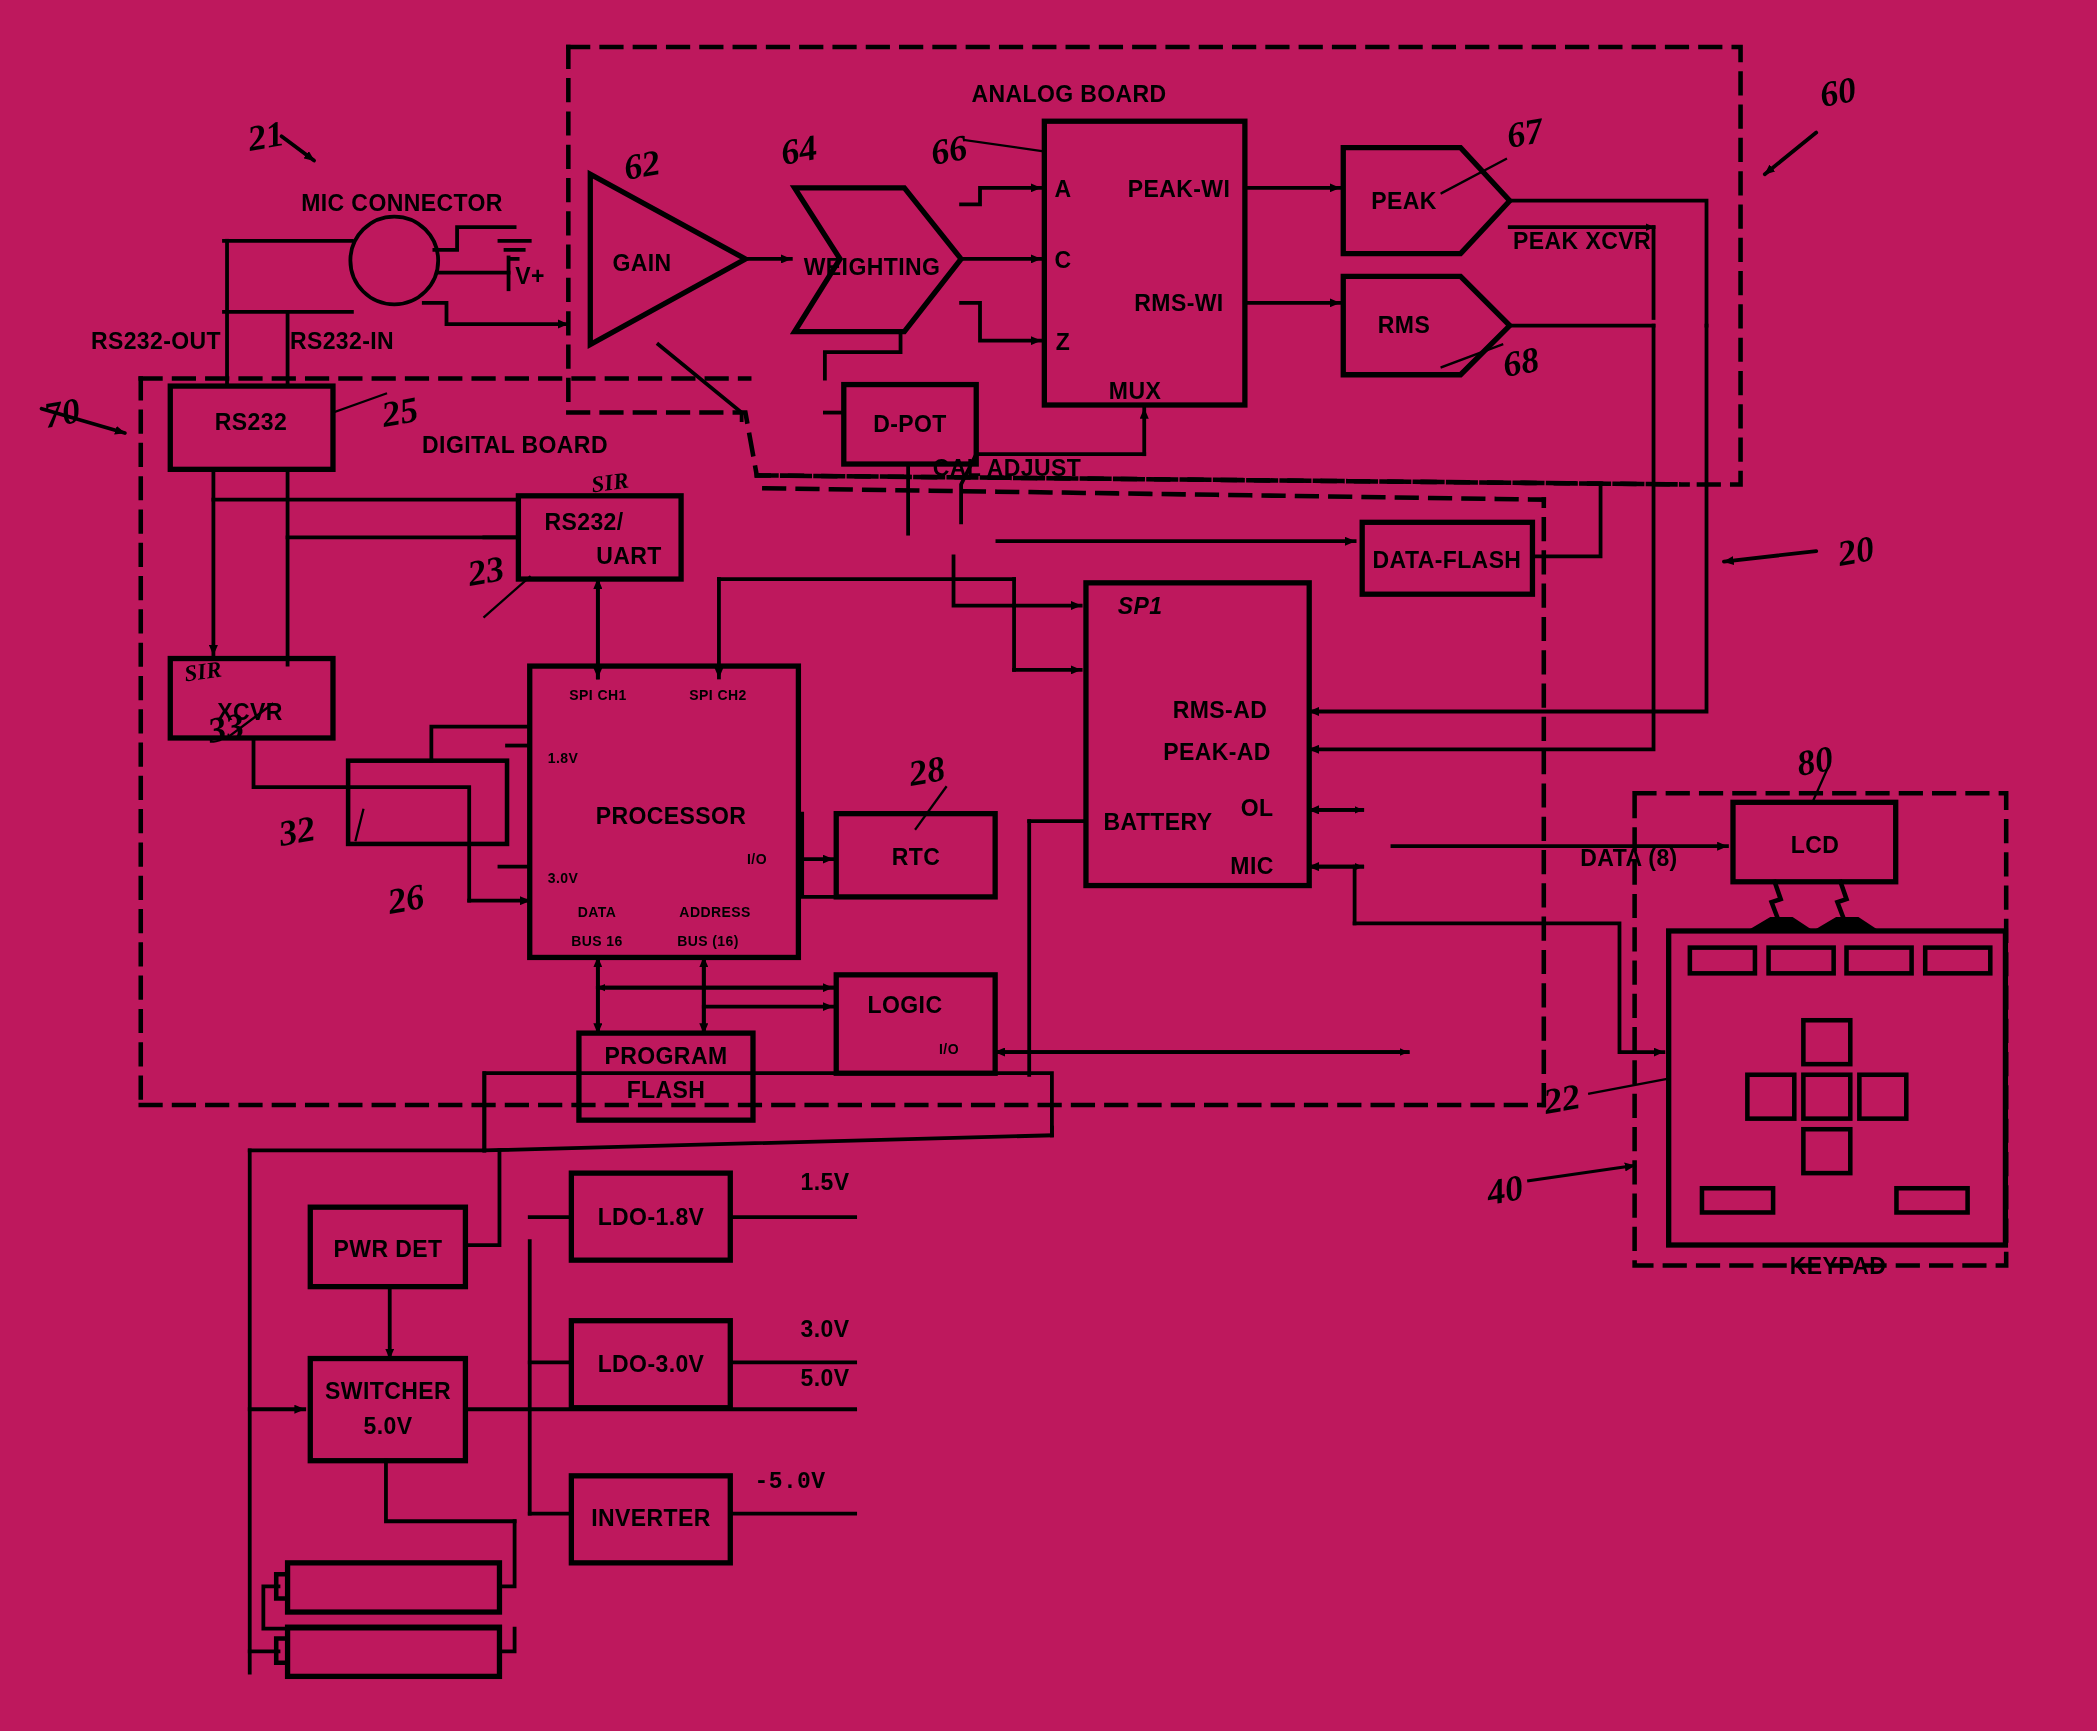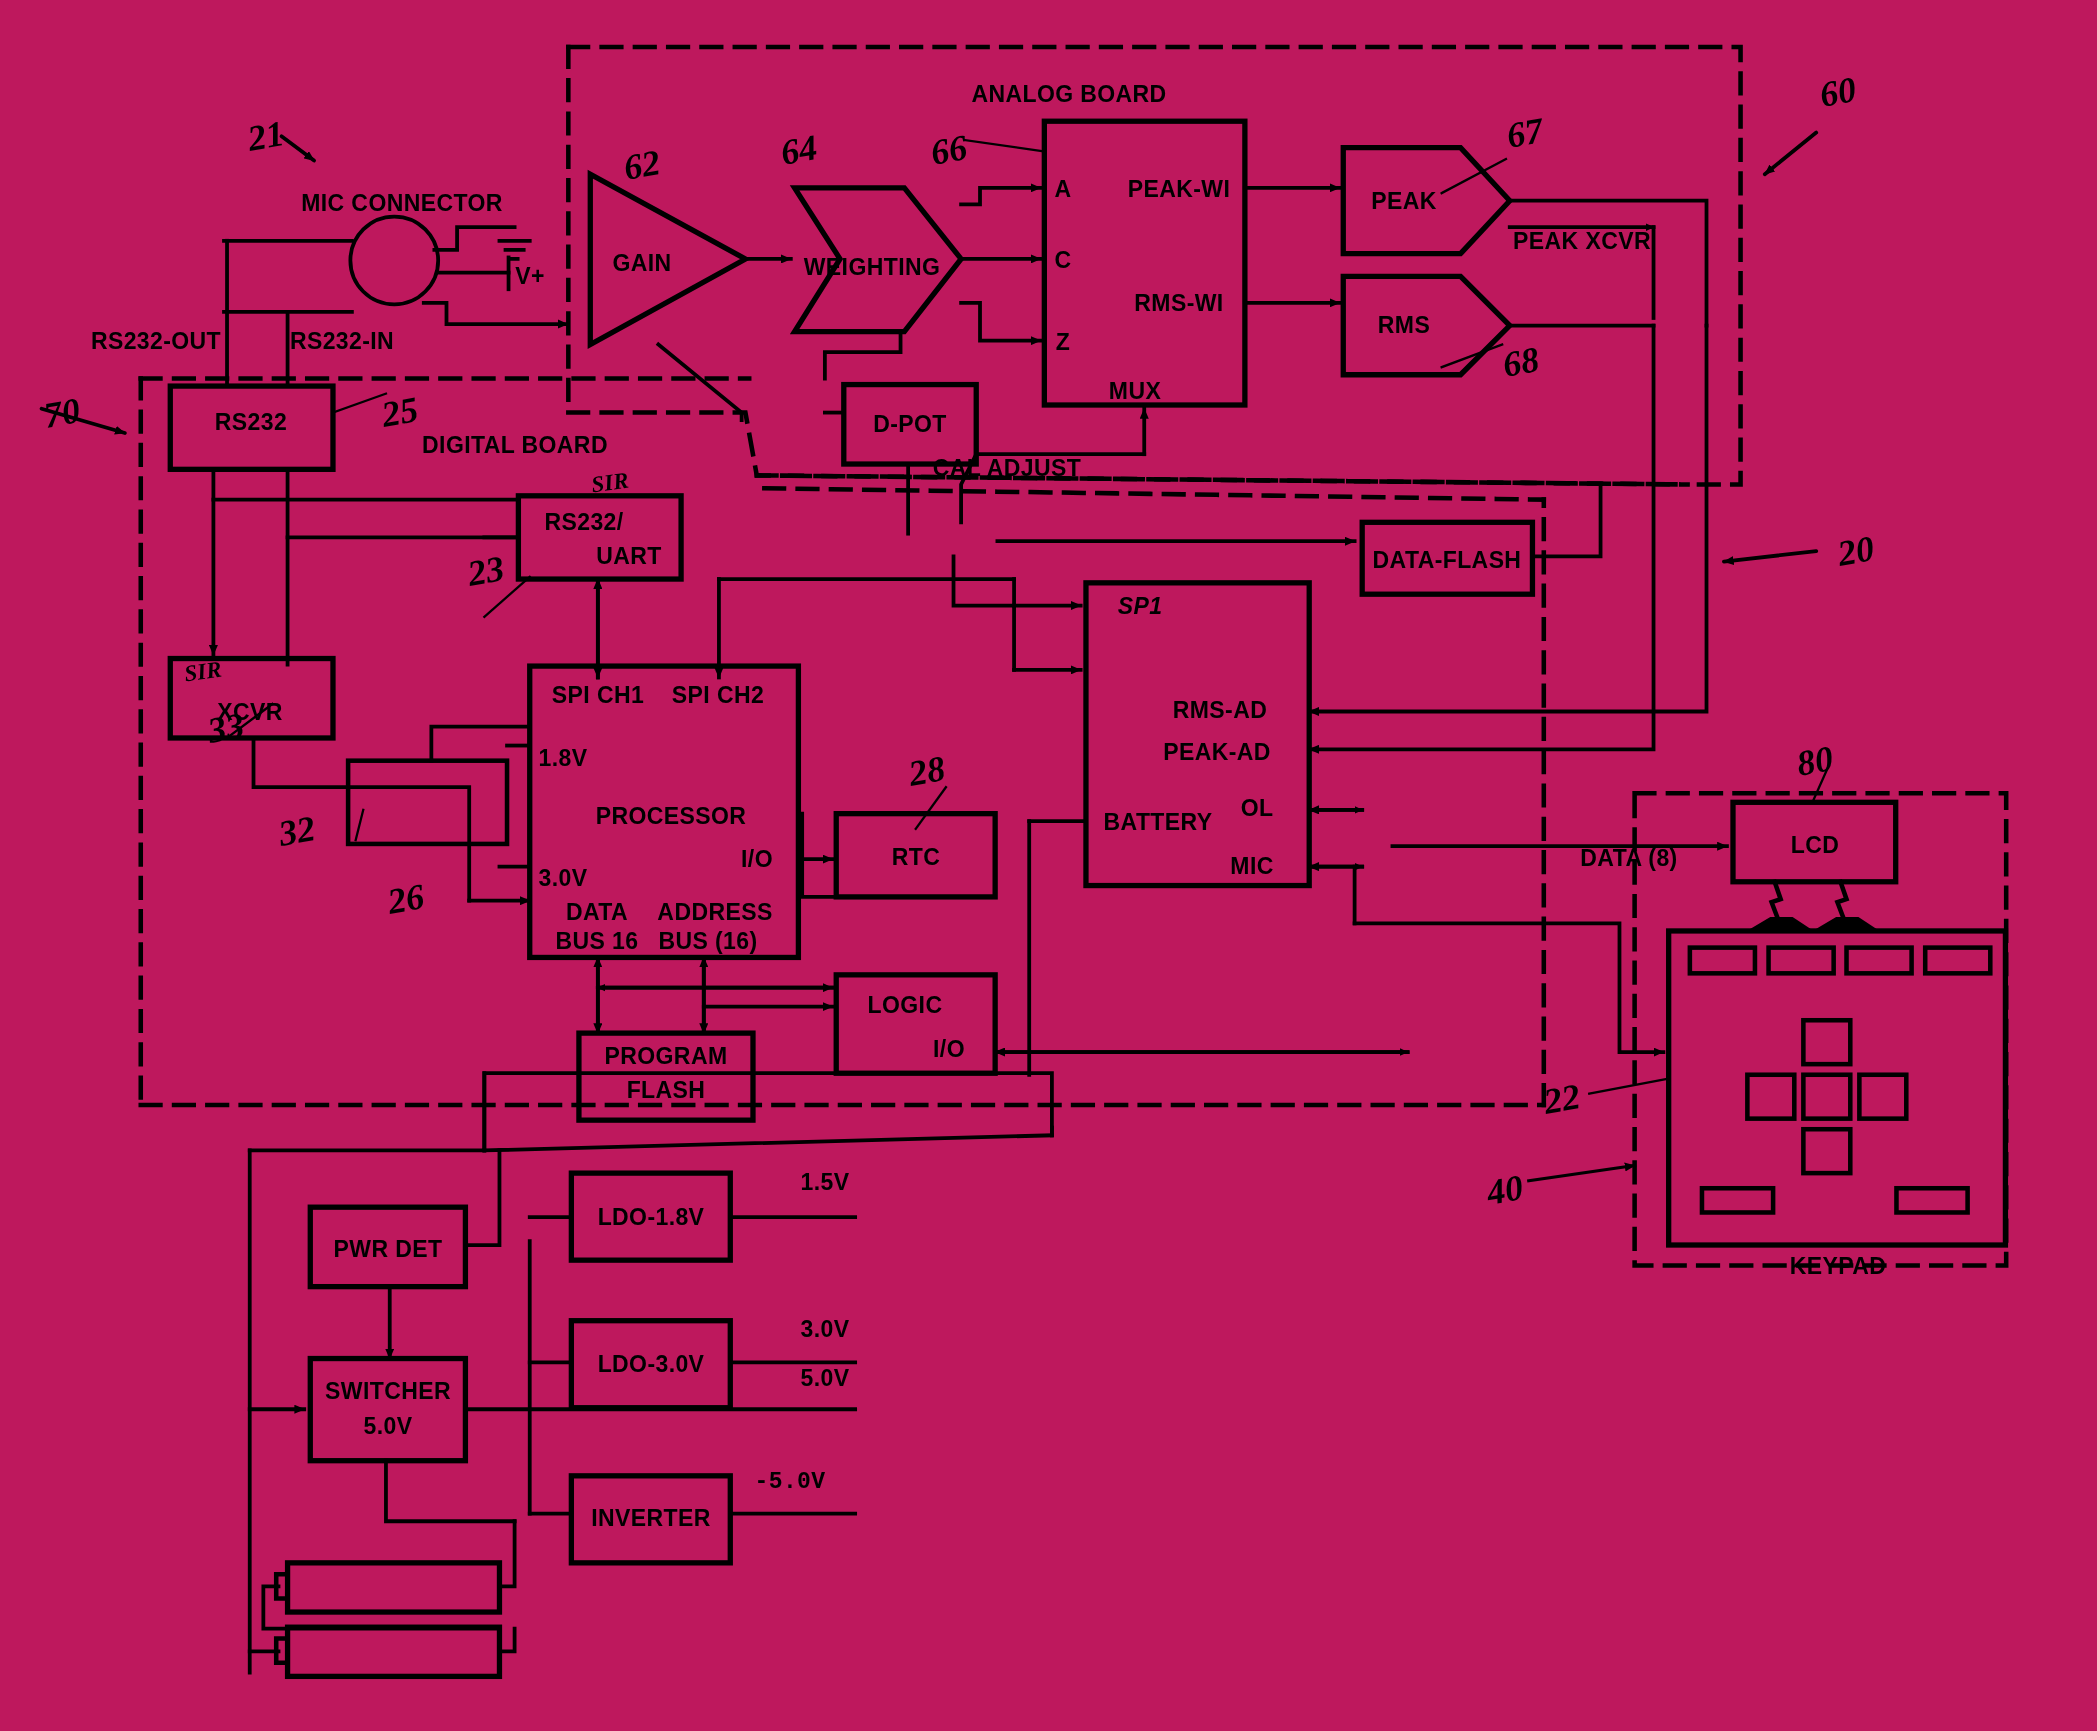--- a/index.html
+++ b/index.html
@@ -3,21 +3,21 @@
 <meta charset="utf-8">
 <style>
   html,body{margin:0;padding:0;background:#fff;}
   body{font-family:"Liberation Sans",sans-serif;}
   #sheet{position:relative;width:2097px;height:1731px;background:#be185d;overflow:hidden;}
   svg#art{position:absolute;left:0;top:0;width:2097px;height:1731px;}
   .lbl{position:absolute;font-family:"Liberation Sans",sans-serif;color:#000;
        font-weight:bold;letter-spacing:0.4px;white-space:nowrap;}
   .lbl.c{transform:translate(-50%,-50%);}
   .blk{font-size:23px;}
-  .sm{font-size:23px;}
+  .sm{font-size:14px;}
   .ref{position:absolute;font-family:"Liberation Serif",serif;font-style:italic;
        font-size:36px;font-weight:bold;color:#000;white-space:nowrap;
        transform:translate(-50%,-50%) rotate(-10deg);}
   .hand{position:absolute;font-family:"Liberation Serif",serif;font-style:italic;
         font-size:23px;font-weight:bold;color:#000;white-space:nowrap;
         transform:translate(-50%,-50%) rotate(-8deg);}
 </style>
 </head>
 <body>
 

